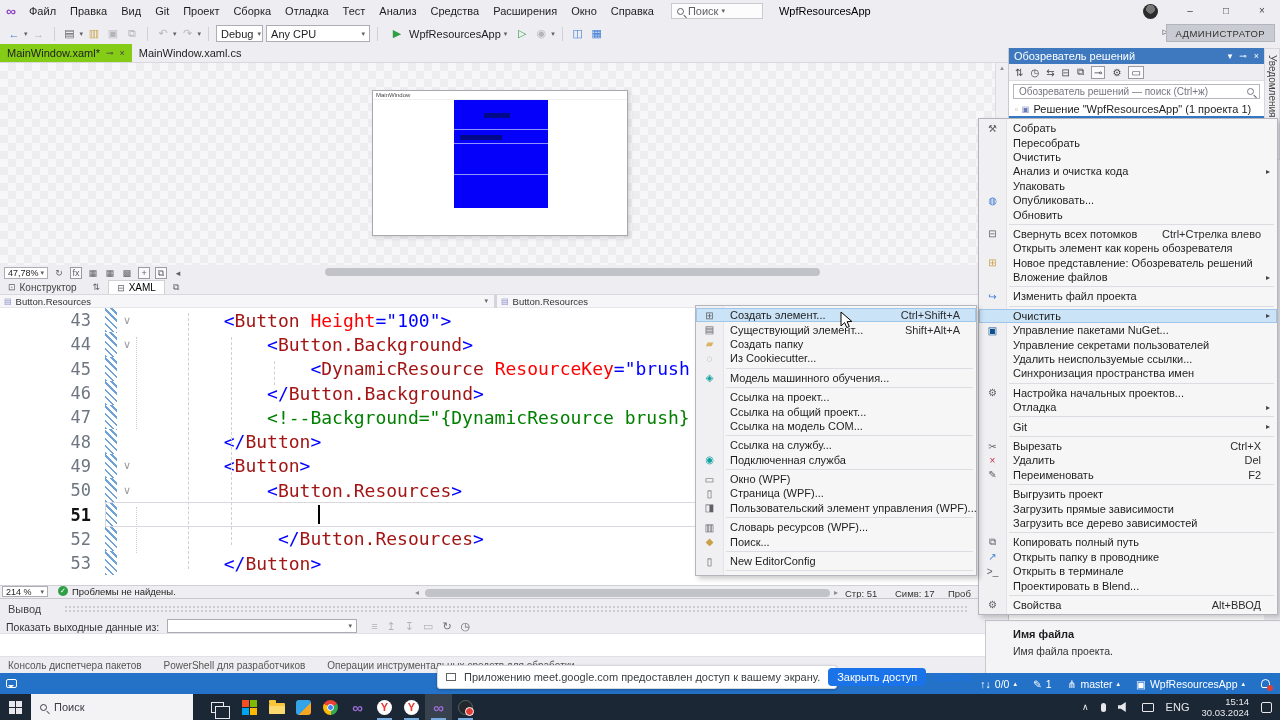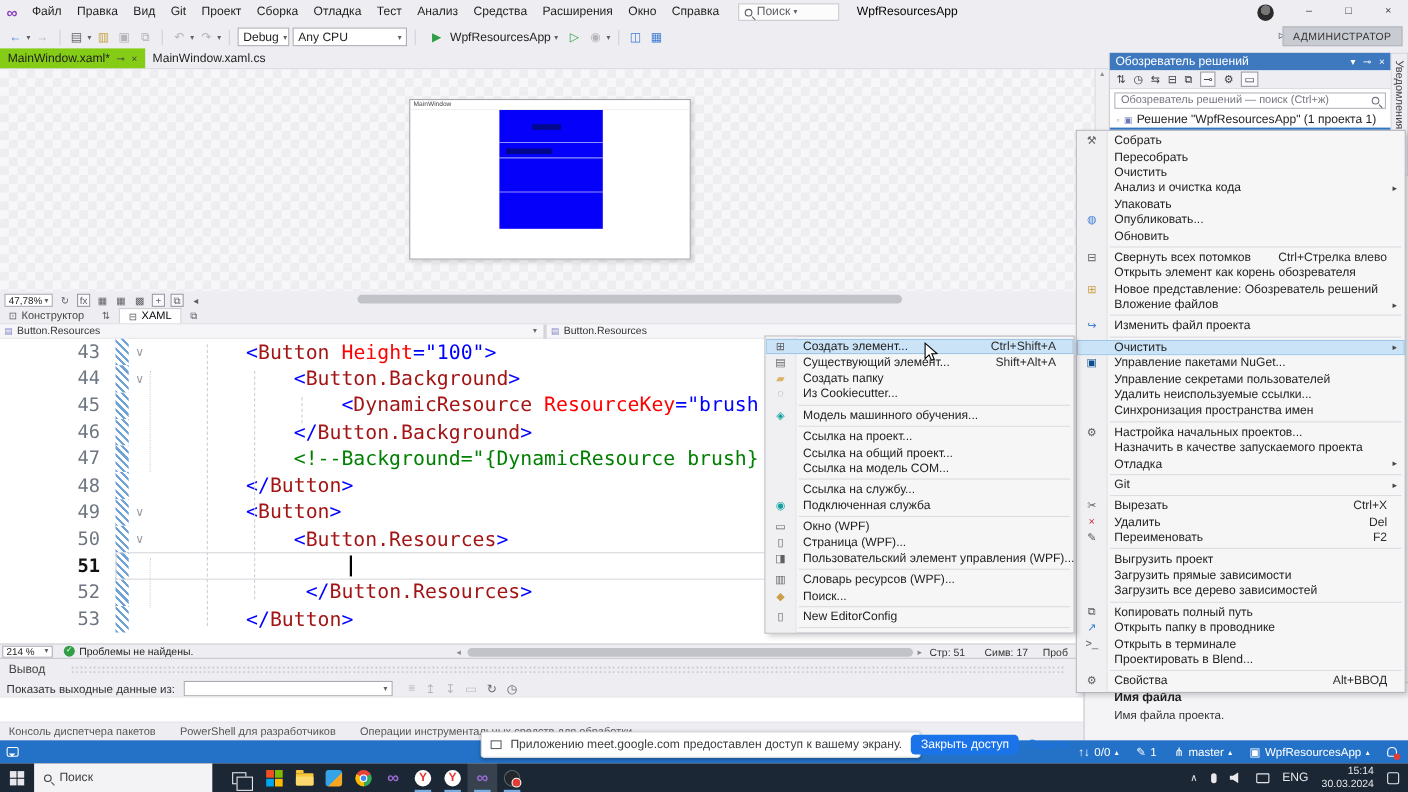--- a/index.html
+++ b/index.html
@@ -68,21 +68,21 @@
   .ln{width:105px;text-align:right;padding-right:14px;font-family:"DejaVu Sans Mono",monospace;font-size:17px;color:#6e7681;flex:none}
   .ln-cur{color:#111;font-weight:bold}
   .stripe{width:12px;height:24.3px;flex:none;background:repeating-linear-gradient(45deg,#6fa3d8 0 2px,#fff 2px 5px)}
   .fold{width:20px;text-align:center;color:#9a9aa0;font-size:11px;flex:none}
   .codetxt{font-family:"DejaVu Sans Mono",monospace;font-size:18px;white-space:pre}
   .tok-p{color:#000}.tok-d{color:#0000ff}.tok-t{color:#a31515}.tok-a{color:#ff0000}.tok-v{color:#0000ff}.tok-c{color:#008000}
   .iguide{position:absolute;border-left:1px dashed #cfcfd6;width:0}
   .curline-box{position:absolute;left:105px;top:207px;width:868px;height:25px;border:1px solid #d8d8de}
   .caret{position:absolute;left:318px;top:210px;width:2px;height:19px;background:#000}
 
-  .ed-status{left:0;top:585px;width:978px;height:13px;background:#eeeef2;border-top:1px solid #cfcfd6;display:flex;align-items:center;font-size:9.5px}
+  .ed-status{left:0;top:585px;width:978px;height:13px;background:#eeeef2;border-top:1px solid #cfcfd6;display:flex;font-size:9.5px}
   .edz{width:46px;height:11px;background:#fff;border:1px solid #adadb5;display:flex;align-items:center;justify-content:space-between;padding:0 3px;margin-left:2px;font-size:9px}
   .okdot{width:10px;height:10px;border-radius:50%;background:#2f9e44;color:#fff;font-size:7px;text-align:center;line-height:10px;margin:0 4px 0 10px}
   .ed-hthumb{position:absolute;left:425px;top:2.5px;width:405px;height:8px;background:#c2c3c9;border-radius:4px}
   .ed-arrow{position:absolute;top:2px;color:#8a8a90;font-size:8px}
   .ed-pos{position:absolute;top:1.5px;color:#333;font-size:9.5px}
 
   
   .output{left:0;top:598px;width:985px;height:75px;background:#eeeef2;border-top:1px solid #c8c8ce}
   .out-title{position:absolute;left:8px;top:4px;color:#444}
   .out-dots{position:absolute;left:64px;top:6px;width:905px;height:7px;background-image:radial-gradient(#cdcdd6 1px,transparent 1px);background-size:4px 4px}
@@ -693,26 +693,20 @@
       </div>
       <div class="menu-sep"></div>
       <div class="menu-item">
         <span class="mi-icon" style="color: rgb(95, 95, 102);">⚙</span>
         <span class="mi-label">Настройка начальных проектов...</span>
         <span class="mi-short"></span>
         <span class="mi-arrow"></span>
       </div>
       <div class="menu-item">
         <span class="mi-icon"></span>
-        <span class="mi-label">Назначить в качестве запускаемого проекта</span>
-        <span class="mi-short"></span>
-        <span class="mi-arrow"></span>
-      </div>
-      <div class="menu-item">
-        <span class="mi-icon"></span>
         <span class="mi-label">Отладка</span>
         <span class="mi-short"></span>
         <span class="mi-arrow">▸</span>
       </div>
       <div class="menu-sep"></div>
       <div class="menu-item">
         <span class="mi-icon"></span>
         <span class="mi-label">Git</span>
         <span class="mi-short"></span>
         <span class="mi-arrow">▸</span>

